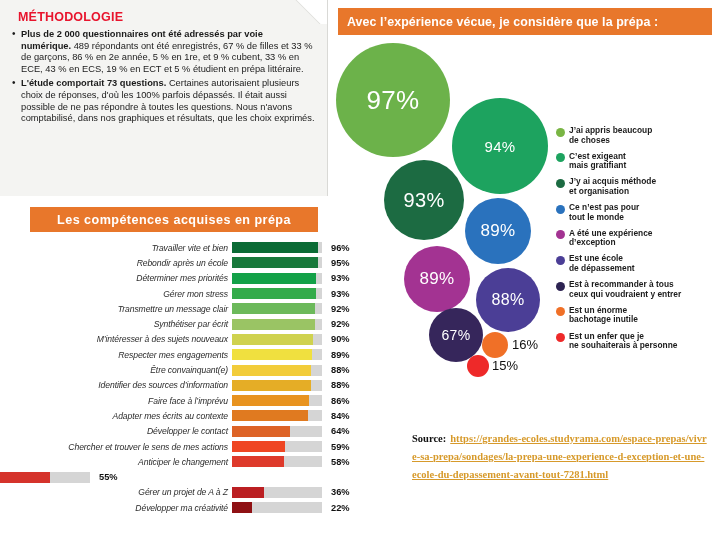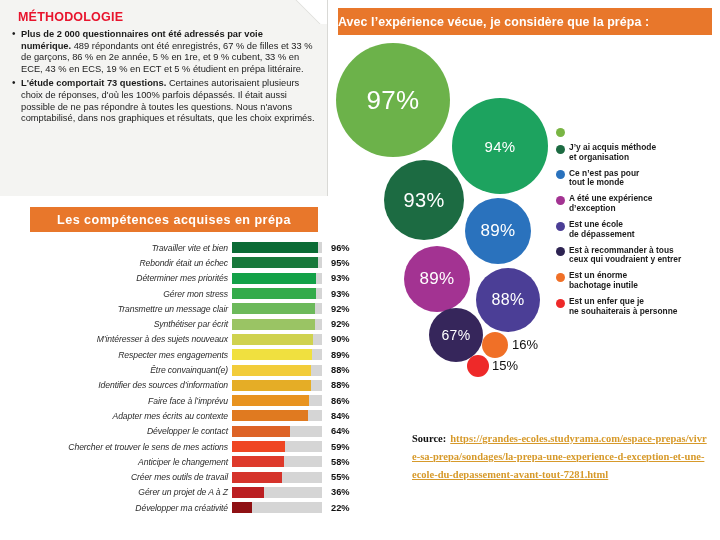--- a/index.html
+++ b/index.html
@@ -100,20 +100,21 @@
   
   .bubble-header{
     position:absolute;left:338px;top:8px;
     width:374px;height:27px;
     background:#e8772b;
     color:#ffffff;
     font-weight:bold;
     font-size:12.4px;
     letter-spacing:.1px;
     display:flex;align-items:center;
+    padding-left:9px;
     box-sizing:border-box;
   }
 
   
   .bubble-area{
     position:absolute;left:336px;top:38px;width:384px;height:350px;
   }
   .bubble{
     position:absolute;border-radius:50%;
     display:flex;align-items:center;justify-content:center;
@@ -180,21 +181,21 @@
 
   <div class="bars" id="bars">
       <div class="bar-row">
         <div class="bar-label">Travailler vite et bien</div>
         <div class="bar-track" style="background: rgb(213, 213, 213);">
           <div class="bar-fill" style="width: 96%; background: rgb(11, 107, 53);"></div>
         </div>
         <div class="bar-value">96%</div>
       </div>
       <div class="bar-row">
-        <div class="bar-label">Rebondir était un échec</div>
+        <div class="bar-label">Rebondir après un école</div>
         <div class="bar-track" style="background: rgb(213, 213, 213);">
           <div class="bar-fill" style="width: 95%; background: rgb(24, 121, 59);"></div>
         </div>
         <div class="bar-value">95%</div>
       </div>
       <div class="bar-row">
         <div class="bar-label">Déterminer mes priorités</div>
         <div class="bar-track" style="background: rgb(213, 213, 213);">
           <div class="bar-fill" style="width: 93%; background: rgb(19, 161, 72);"></div>
         </div>
@@ -278,21 +279,20 @@
         <div class="bar-value">59%</div>
       </div>
       <div class="bar-row">
         <div class="bar-label">Anticiper le changement</div>
         <div class="bar-track" style="background: rgb(213, 213, 213);">
           <div class="bar-fill" style="width: 58%; background: rgb(222, 58, 43);"></div>
         </div>
         <div class="bar-value">58%</div>
       </div>
       <div class="bar-row">
-        <div class="bar-label">Créer mes outils de travail</div>
         <div class="bar-track" style="background: rgb(213, 213, 213);">
           <div class="bar-fill" style="width: 55%; background: rgb(213, 51, 43);"></div>
         </div>
         <div class="bar-value">55%</div>
       </div>
       <div class="bar-row">
         <div class="bar-label">Gérer un projet de A à Z</div>
         <div class="bar-track" style="background: rgb(213, 213, 213);">
           <div class="bar-fill" style="width: 36%; background: rgb(187, 31, 34);"></div>
         </div>
@@ -319,20 +319,27 @@
       <div class="bubble" style="left: 93px; top: 270px; width: 54px; height: 54px; background: rgb(54, 38, 91); font-size: 14px;">67%</div>
       <div class="bubble" style="left: 146px; top: 294px; width: 26px; height: 26px; background: rgb(240, 112, 39);"></div>
       <div class="outside-label" style="left: 176px; top: 299px; font-size: 13px;">16%</div>
       <div class="bubble" style="left: 131px; top: 317px; width: 22px; height: 22px; background: rgb(238, 41, 41);"></div>
       <div class="outside-label" style="left: 156px; top: 320px; font-size: 13px;">15%</div>
     </div>
 
   <div class="legend" id="legend">
       <div class="legend-item">
         <span class="legend-dot" style="background: rgb(121, 181, 68);"></span>
+        <span class="legend-text">J’ai appris beaucoup
+de choses</span>
+      </div>
+      <div class="legend-item">
+        <span class="legend-dot" style="background: rgb(29, 163, 95);"></span>
+        <span class="legend-text">C’est exigeant
+mais gratifiant</span>
       </div>
       <div class="legend-item">
         <span class="legend-dot" style="background: rgb(28, 107, 66);"></span>
         <span class="legend-text">J’y ai acquis méthode
 et organisation</span>
       </div>
       <div class="legend-item">
         <span class="legend-dot" style="background: rgb(42, 114, 189);"></span>
         <span class="legend-text">Ce n’est pas pour
 tout le monde</span>

